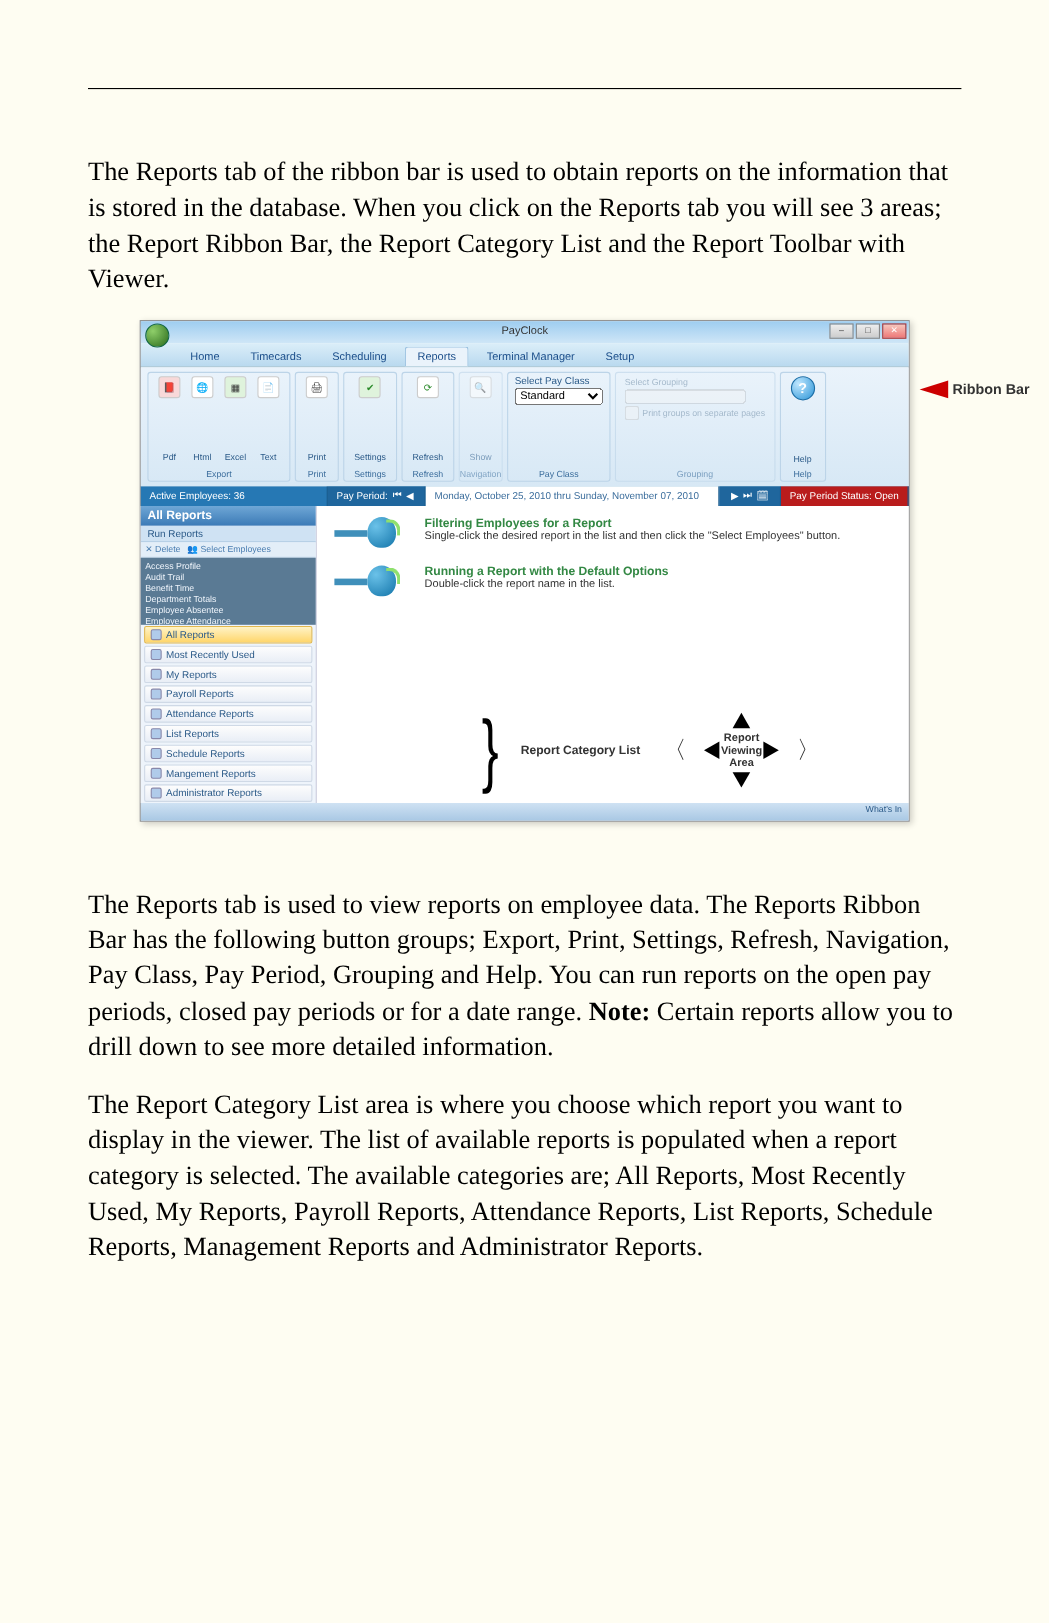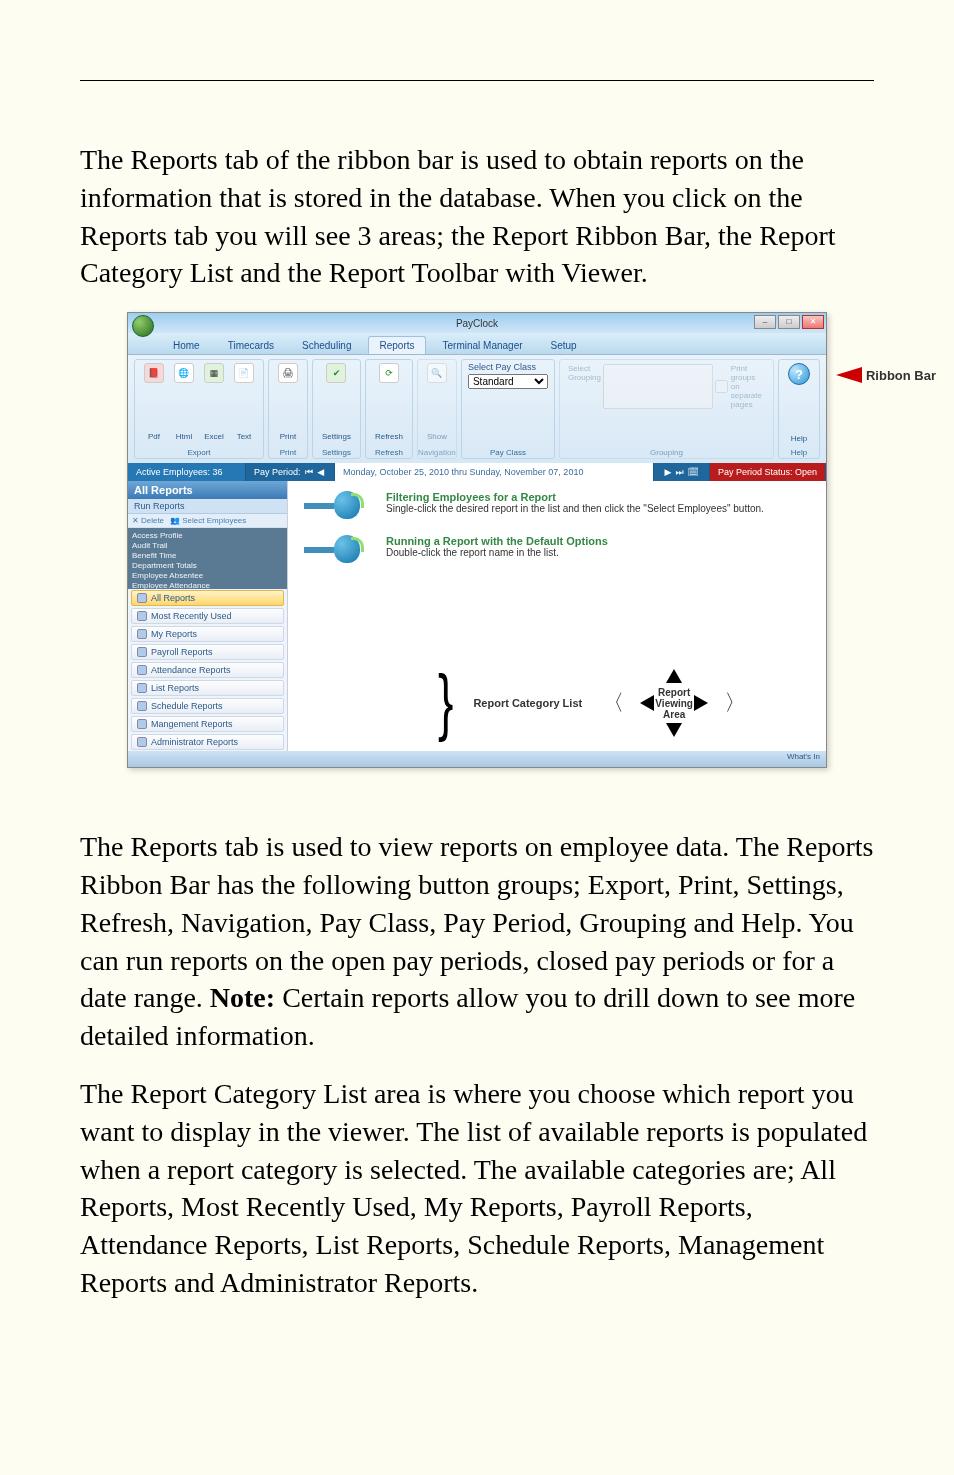--- a/index.html
+++ b/index.html
@@ -10,21 +10,21 @@
     min-height: 1475px;
     padding: 80px 80px 40px 80px;
     color: #000;
   }
   .hr-top {
     border: none;
     border-top: 1.5px solid #000;
     margin-bottom: 60px;
   }
   .para {
-    font-size: 28px;
+    font-size: 24px;
     line-height: 1.35;
     margin-bottom: 20px;
   }
   .img-wrap {
     text-align: center;
     margin: 20px auto 60px auto;
   }
   .screenshot {
     display: inline-block;
     width: 700px;
@@ -140,21 +140,21 @@
     gap: 2px;
     font-size: 9px;
     color:#2b5a88;
   }
   .payclass-box select {
     font-size: 10px;
     width: 80px;
   }
   .group-box {
     display: flex;
-    flex-direction: row;
+    flex-direction: column;
     gap: 2px;
     font-size: 8px;
     color:#7a95ad;
     padding: 2px;
   }
   .group-box input[type="text"] { width: 110px; font-size: 8px; }
   .group-box label { display: flex; align-items: center; gap: 3px; font-size: 8px; }
   .help-icon {
     width: 22px; height: 22px;
     border-radius: 50%;
@@ -489,21 +489,21 @@
       </div>
 
       <div class="ribbon-annot">
         <div class="arrow-left"></div>
         <span>Ribbon Bar</span>
       </div>
     </div>
 
     
     <div class="statusrow">
-      <div class="cell" style="width:118px;">Active Employees: 36</div>
+      <div class="cell" style="width:170px;">Active Employees: 36</div>
       <div class="cell" style="background:#1f669d;">
         <span>Pay Period:</span>
         &nbsp;<span class="navbtn">⏮</span>
         <span class="navbtn">◀</span>
       </div>
       <div class="cell white">Monday, October 25, 2010 thru Sunday, November 07, 2010</div>
       <div class="cell" style="background:#1f669d;">
         <span class="navbtn">▶</span>
         <span class="navbtn">⏭</span>
         <span class="navbtn">🗓</span>

